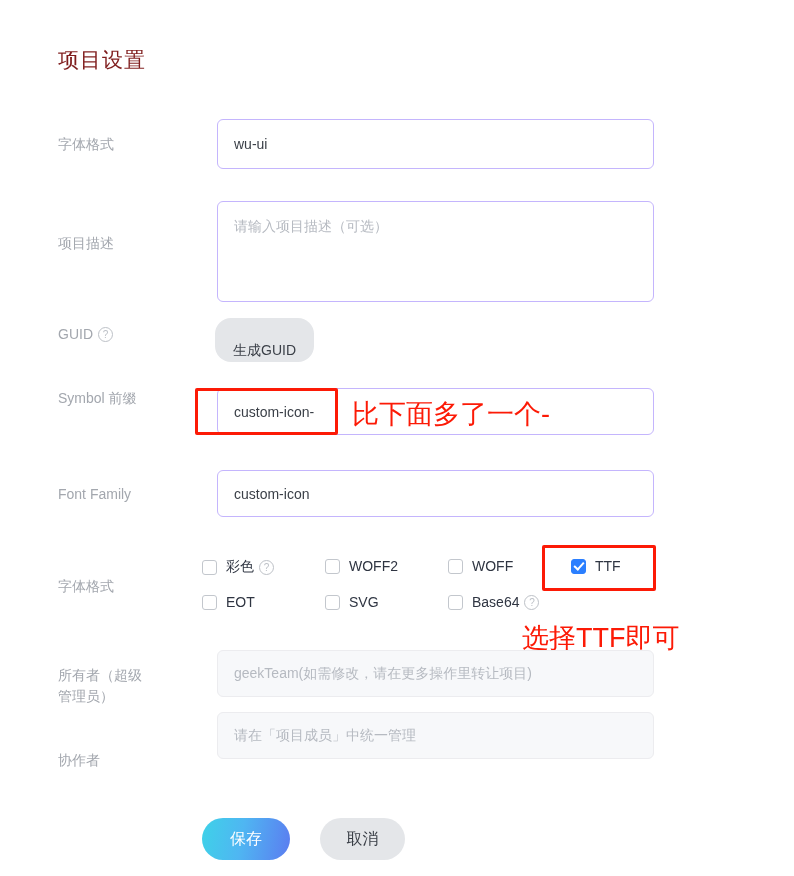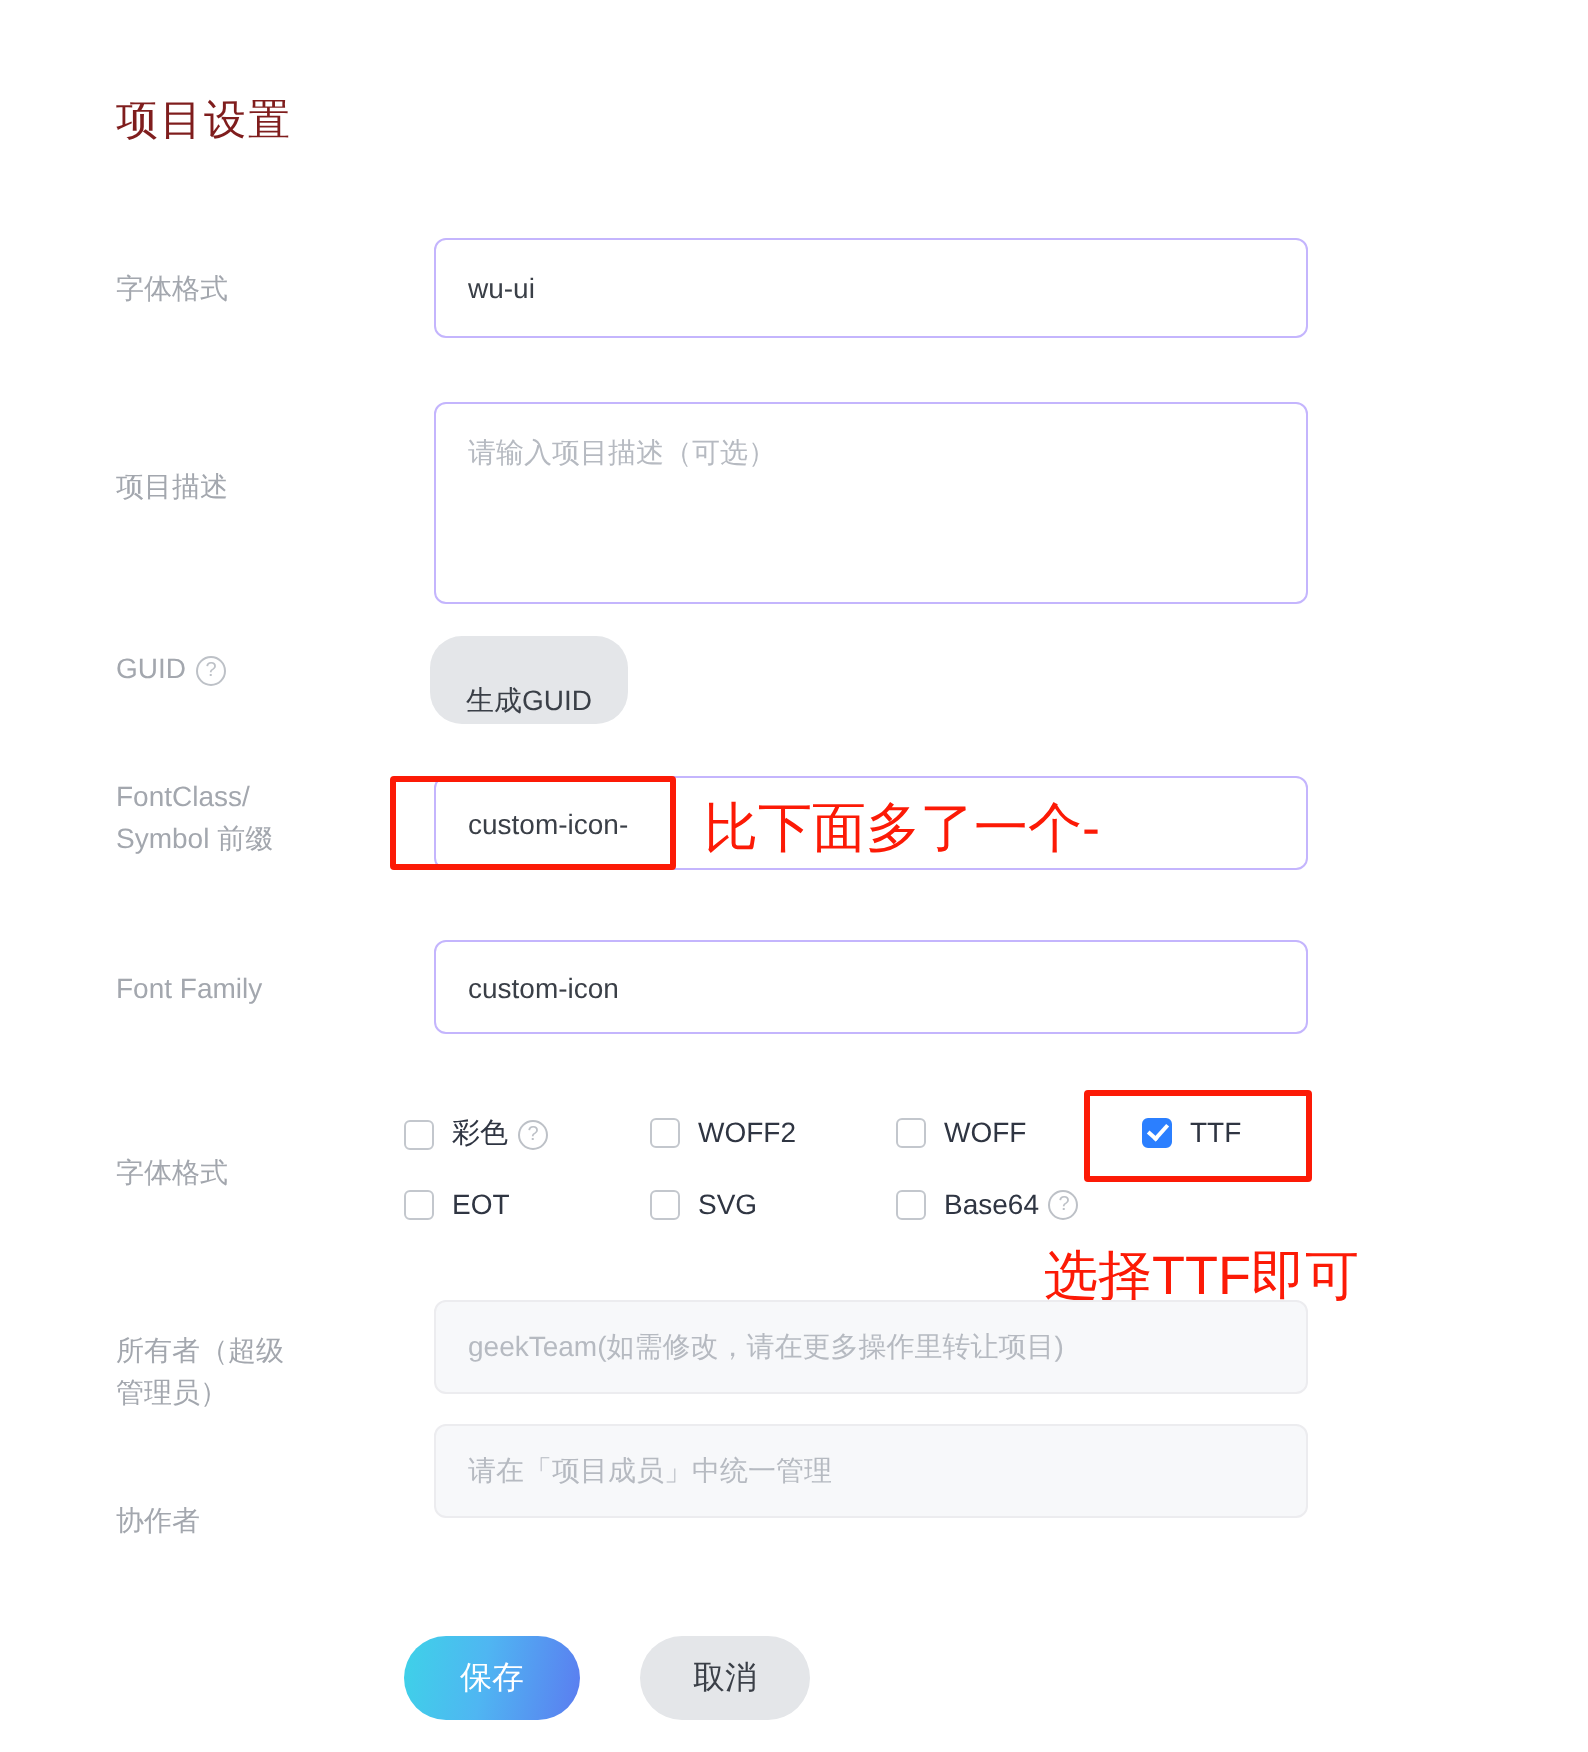--- a/index.html
+++ b/index.html
@@ -184,21 +184,20 @@
 
   <div class="row">
     <div class="row-label" style="top:324px">
       <span>GUID</span><span class="help-icon">?</span>
     </div>
     <button class="pill-btn" style="left:215px; top:318px">生成GUID</button>
   </div>
 
   <div class="row">
     <div class="row-label" style="top:388px">
-      <div>FontClass/</div>
       <div>Symbol 前缀</div>
     </div>
     <div class="field" style="top:388px; height:47px">
       <span>custom-icon-</span>
     </div>
     <div class="red-box" style="left:195px; top:388px; width:143px; height:47px"></div>
     <div class="red-text" style="left:352px; top:396px">比下面多了一个-</div>
   </div>
 
   <div class="row">

